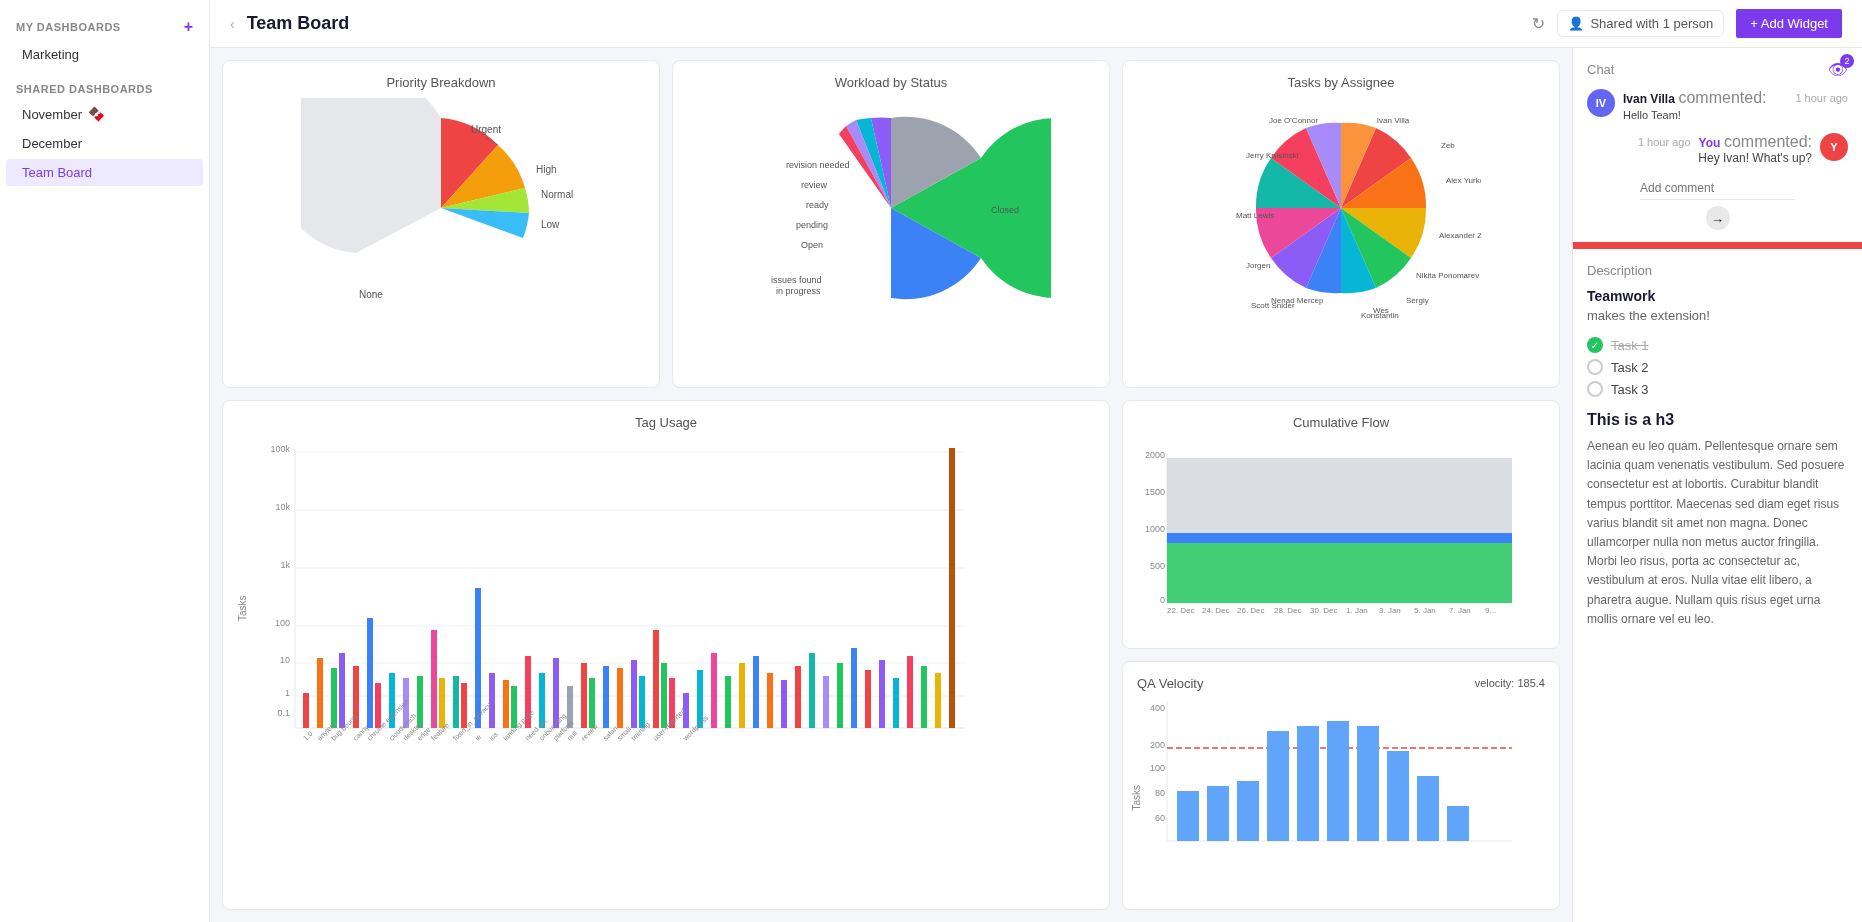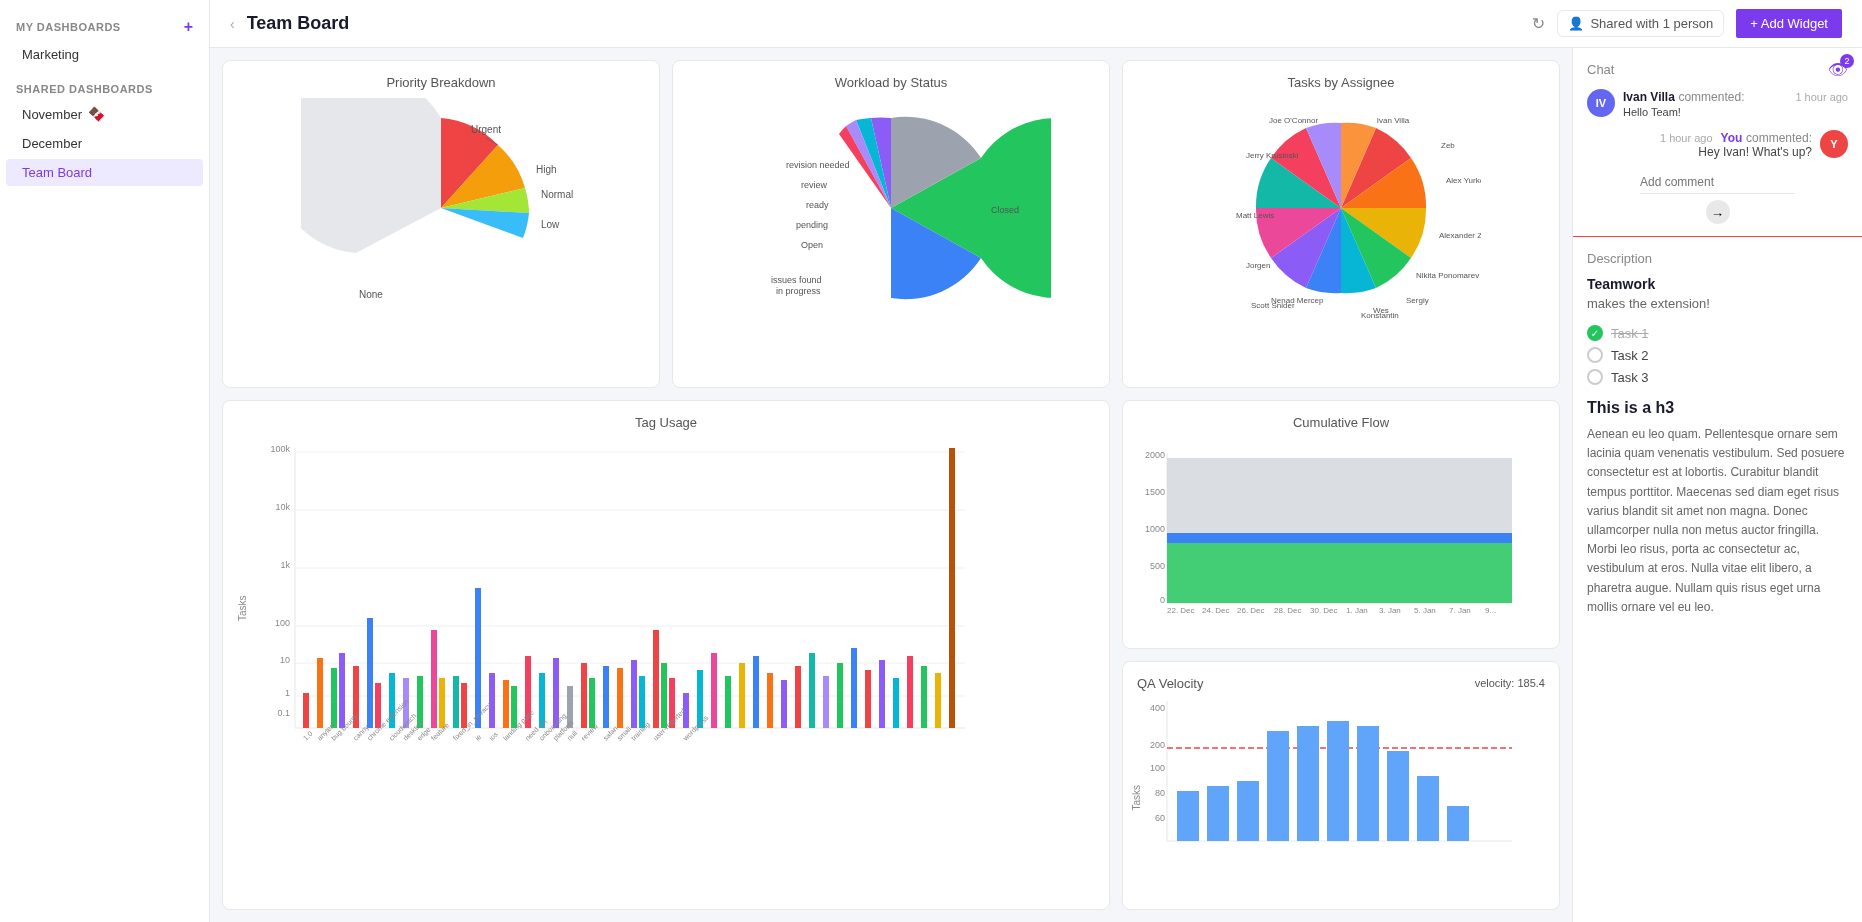--- a/index.html
+++ b/index.html
@@ -26,33 +26,33 @@
     #content { flex: 1; overflow-y: auto; display: flex; }
     #dashboard { flex: 1; padding: 12px; display: grid; grid-template-columns: 1fr 1fr 1fr; grid-template-rows: auto auto; gap: 12px; overflow-y: auto; }
 
     .widget { background: #fff; border-radius: 8px; border: 1px solid #e8e8e8; padding: 14px; position: relative; }
     .widget-title { font-size: 13px; color: #555; text-align: center; margin-bottom: 8px; }
 
     
     #right-panel { width: 290px; min-width: 290px; background: #fff; border-left: 1px solid #e8e8e8; display: flex; flex-direction: column; overflow-y: auto; }
 
     
-    .panel-section { border-bottom: 1px solid #ef4444; padding: 12px 14px; }
+    .panel-section { border-bottom: 7px solid #ef4444; padding: 12px 14px; }
     .panel-section-title { font-size: 13px; color: #888; margin-bottom: 10px; }
 
     .chat-message { display: flex; gap: 8px; margin-bottom: 12px; align-items: flex-start; }
     .avatar { width: 28px; height: 28px; border-radius: 50%; display: flex; align-items: center; justify-content: center; font-size: 11px; font-weight: 600; color: #fff; flex-shrink: 0; }
     .avatar-iv { background: #6366f1; }
     .chat-content { flex: 1; }
     .chat-header { display: flex; justify-content: space-between; align-items: center; }
     .chat-name { font-weight: 600; font-size: 12px; color: #1a1a2e; }
     .chat-time { font-size: 11px; color: #aaa; }
     .chat-text { font-size: 11px; color: #444; margin-top: 2px; }
     .you-text { font-size: 12px; color: #444; }
-    .commented { font-weight: 400; color: #888; font-size: 12px; }
+    .commented { font-weight: 400; color: #888; font-size: 16px; }
     .chat-input-area { display: flex; align-items: center; gap: 6px; margin-top: 8px; flex-direction: column; }
     .chat-input { flex: 1; border: none; border-bottom: 1px solid #e8e8e8; padding: 4px 0; font-size: 12px; color: #999; outline: none; }
     .send-btn { background: #e8e8e8; border: none; border-radius: 50%; width: 24px; height: 24px; cursor: pointer; display: flex; align-items: center; justify-content: center; }
 
     
     .desc-section { padding: 14px; flex: 1; }
     .desc-title { font-size: 13px; color: #888; margin-bottom: 10px; }
     .desc-h1 { font-size: 14px; font-weight: 700; color: #1a1a2e; margin-bottom: 4px; }
     .desc-subtitle { font-size: 13px; color: #666; margin-bottom: 14px; }
     .task-list { margin-bottom: 14px; }

